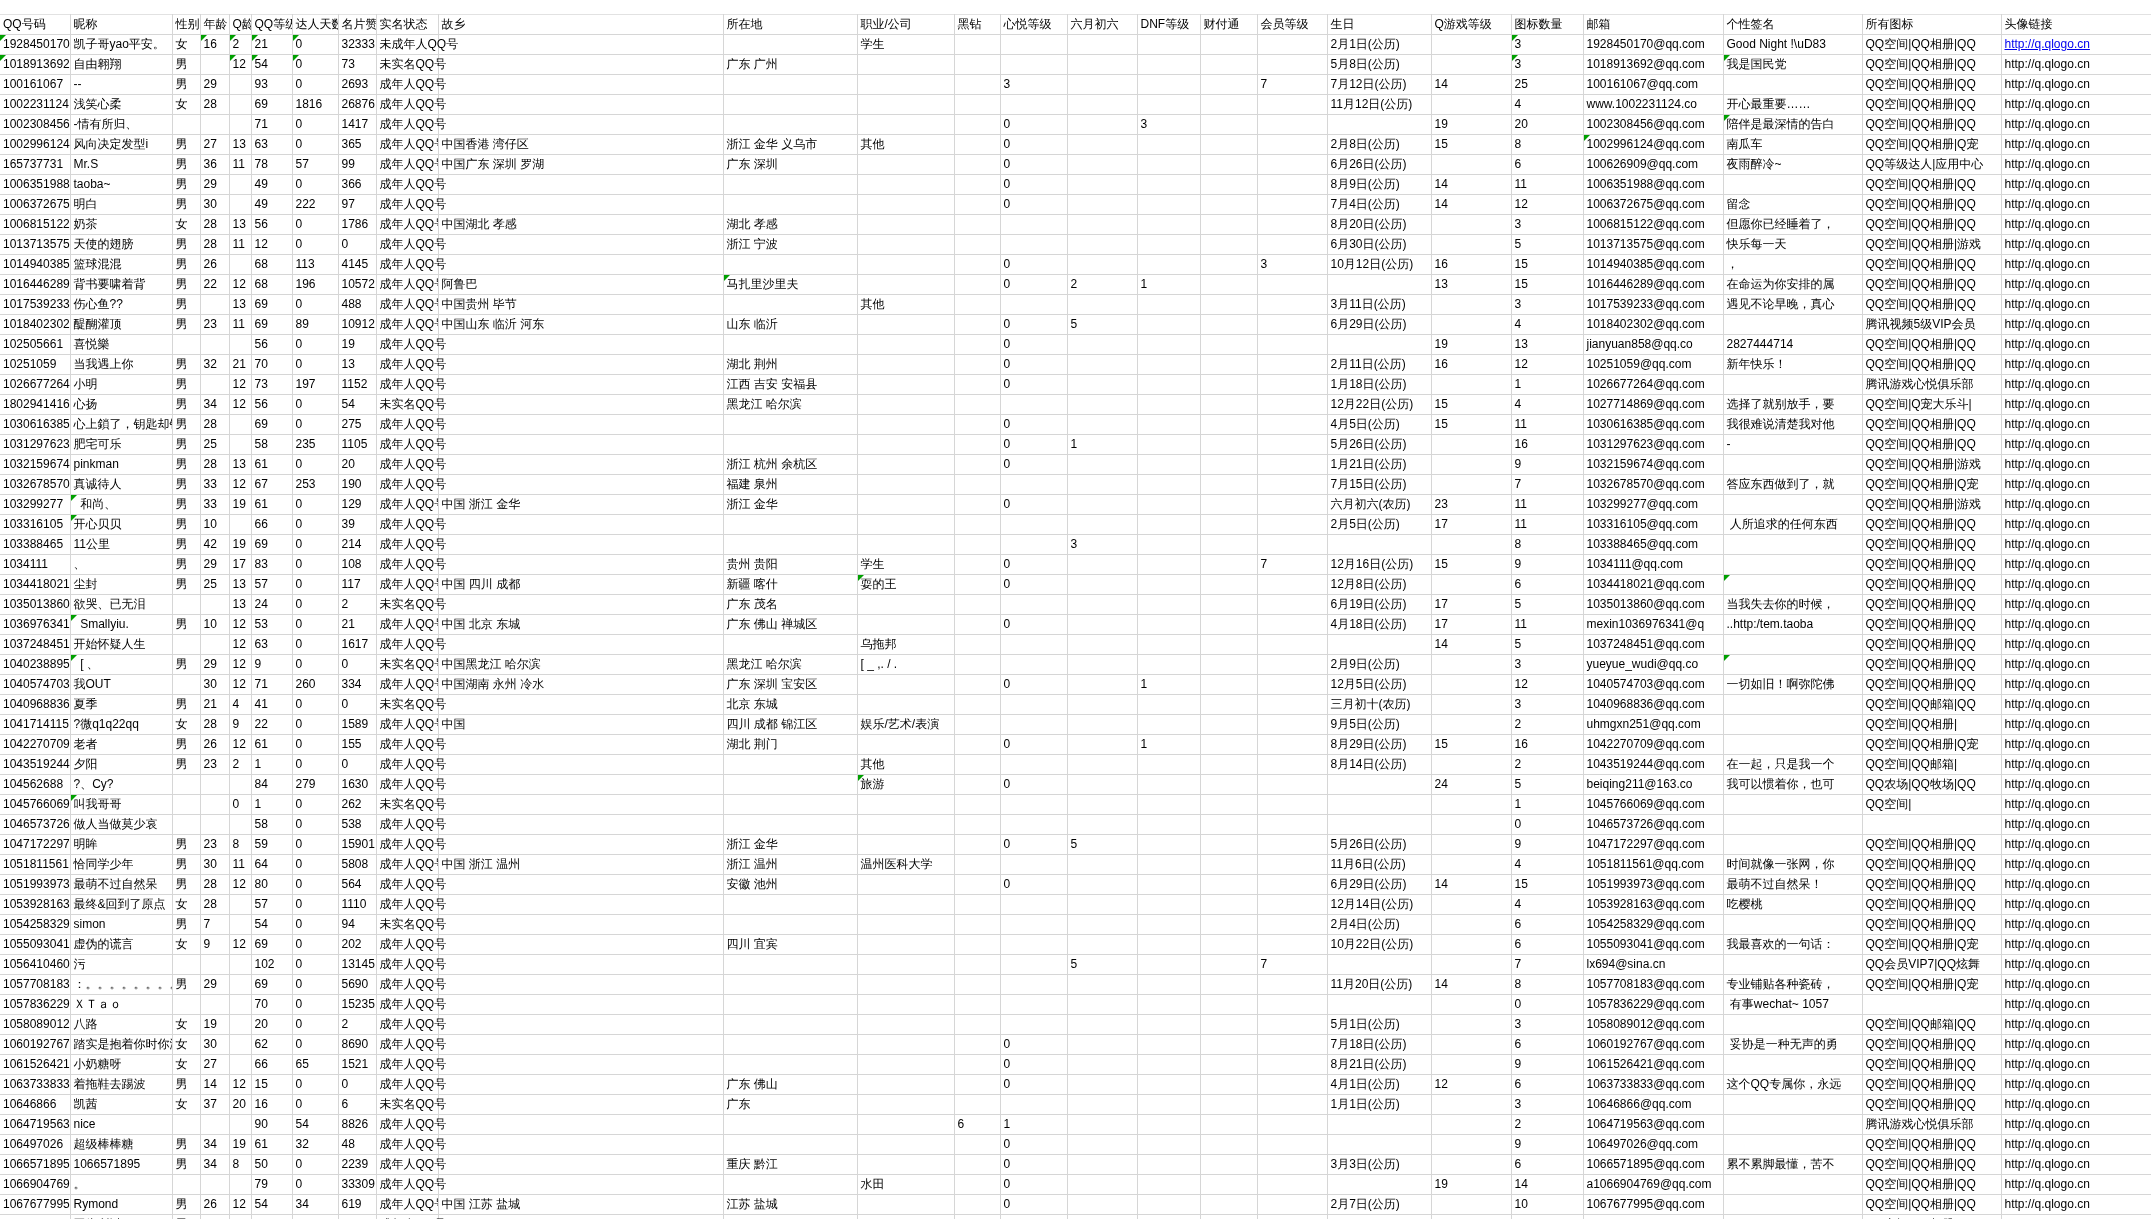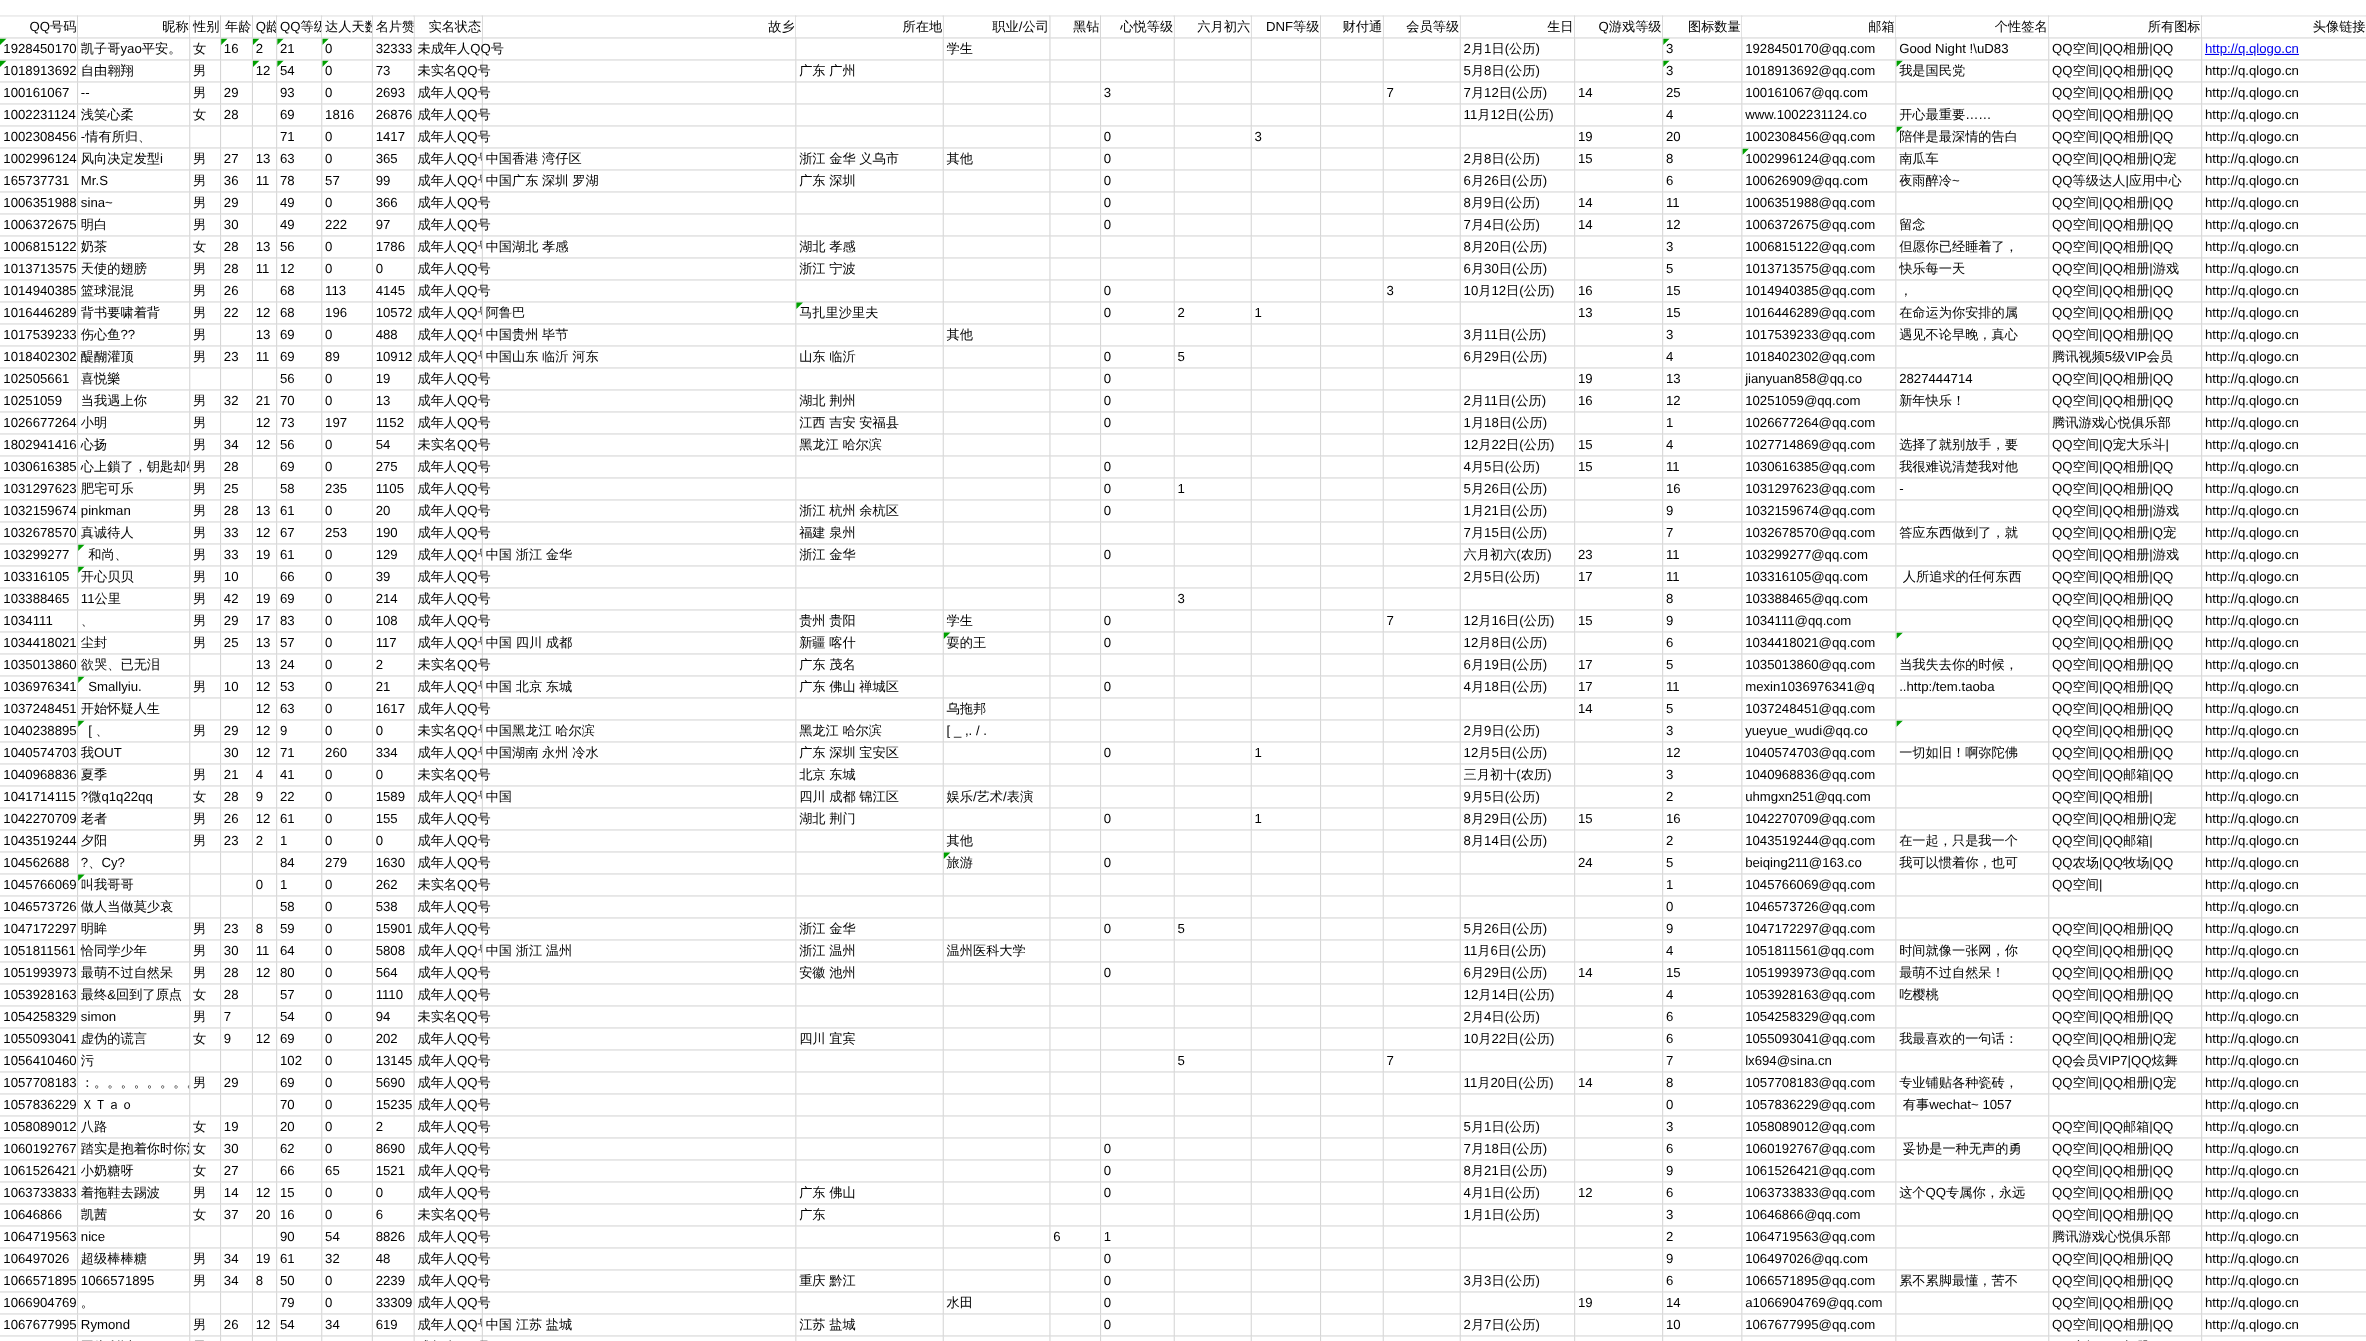--- a/index.html
+++ b/index.html
@@ -28,21 +28,21 @@
     text-align:left;
     vertical-align:middle;
     white-space:pre;
     overflow:hidden;
     position:relative;
     box-sizing:border-box;
   }
   #grid tr{height:20px;}
   #grid td.ovf{overflow:visible;z-index:2;}
   #grid td.alignR{text-align:left;padding-right:2px;}
-  #grid thead th{border-top:1px solid #e2e2e2;background:#fff;text-align:right;}
+  #grid thead th{border-top:1px solid #e2e2e2;background:#fff;}
   .tri{
     position:absolute;top:0;left:0;width:0;height:0;
     border-top:6px solid #00A000;
     border-right:6px solid transparent;
     z-index:3;
   }
   .linkcell{color:#0000EE;text-decoration:underline;cursor:pointer;}
 </style>
 </head>
 <body>
@@ -290,21 +290,21 @@
           <td class="ovf">6月26日(公历)</td>
           <td></td>
           <td>6</td>
           <td>100626909@qq.com</td>
           <td>夜雨醉冷~</td>
           <td>QQ等级达人|应用中心</td>
           <td class="ovf">http://q.qlogo.cn</td>
         </tr>
         <tr>
           <td>1006351988</td>
-          <td>sina~</td>
+          <td>taoba~</td>
           <td>男</td>
           <td class="ovf">29</td>
           <td></td>
           <td>49</td>
           <td>0</td>
           <td>366</td>
           <td class="ovf">成年人QQ号</td>
           <td></td>
           <td></td>
           <td></td>

